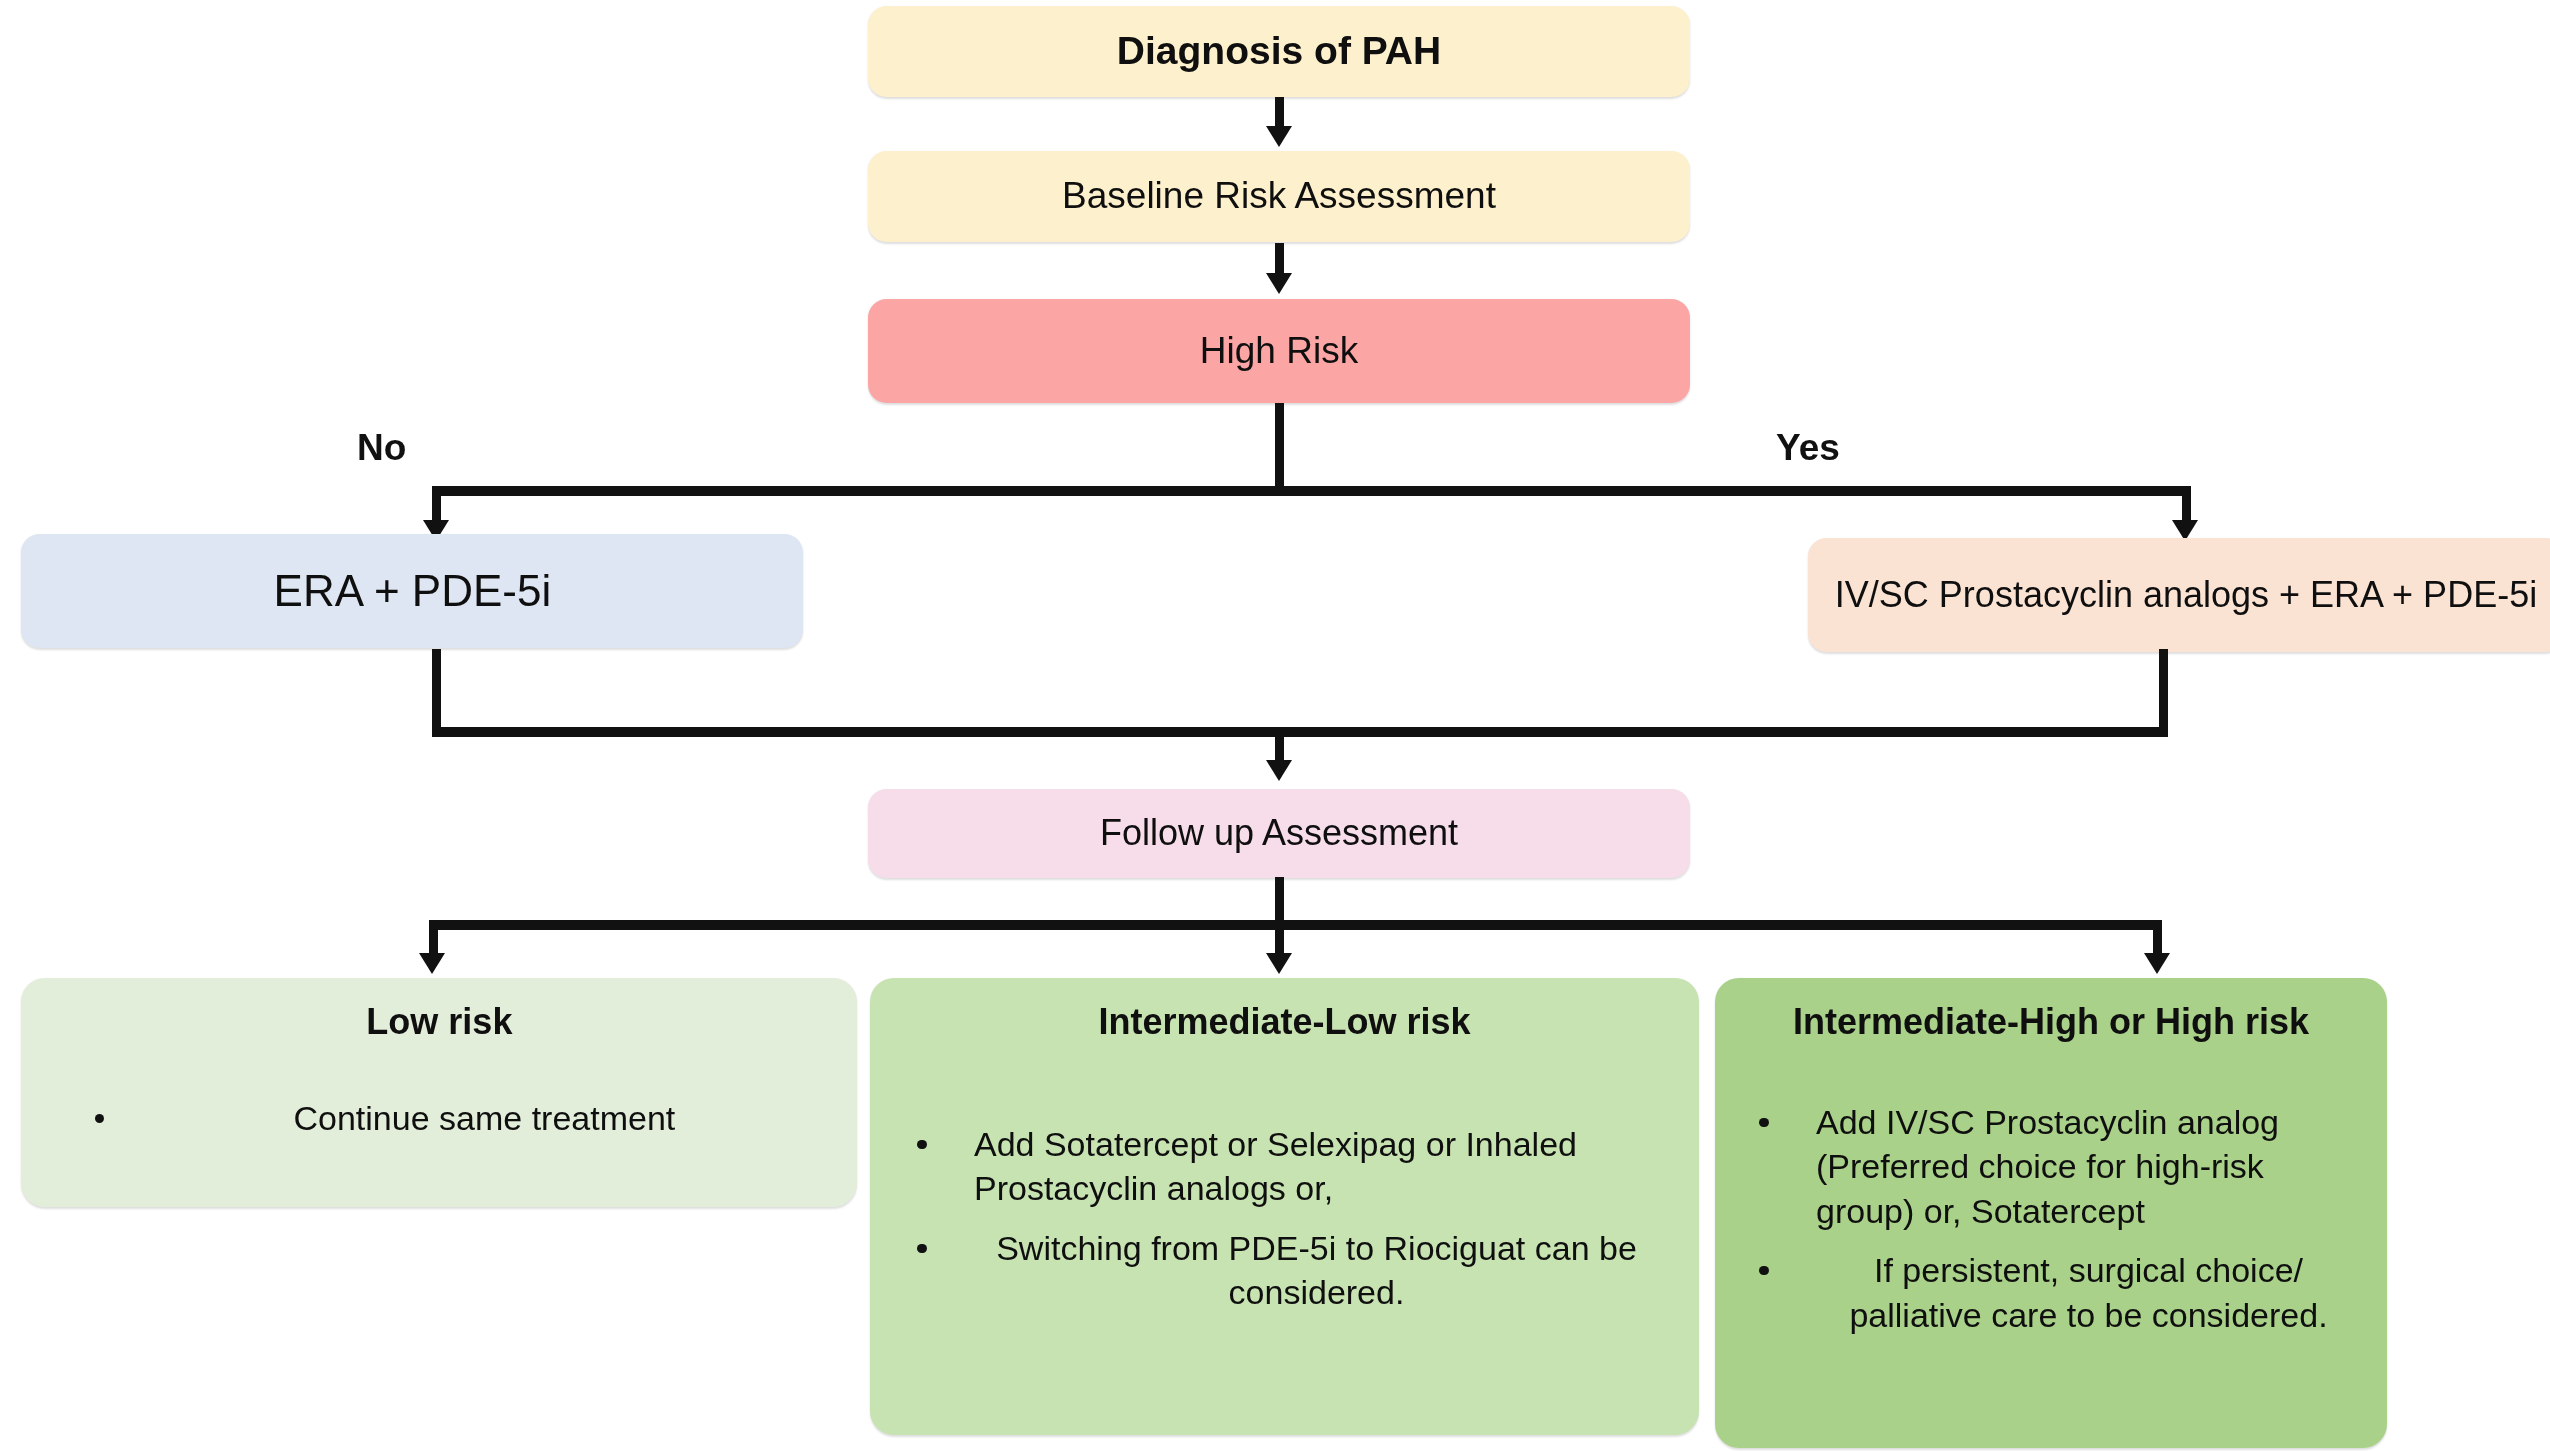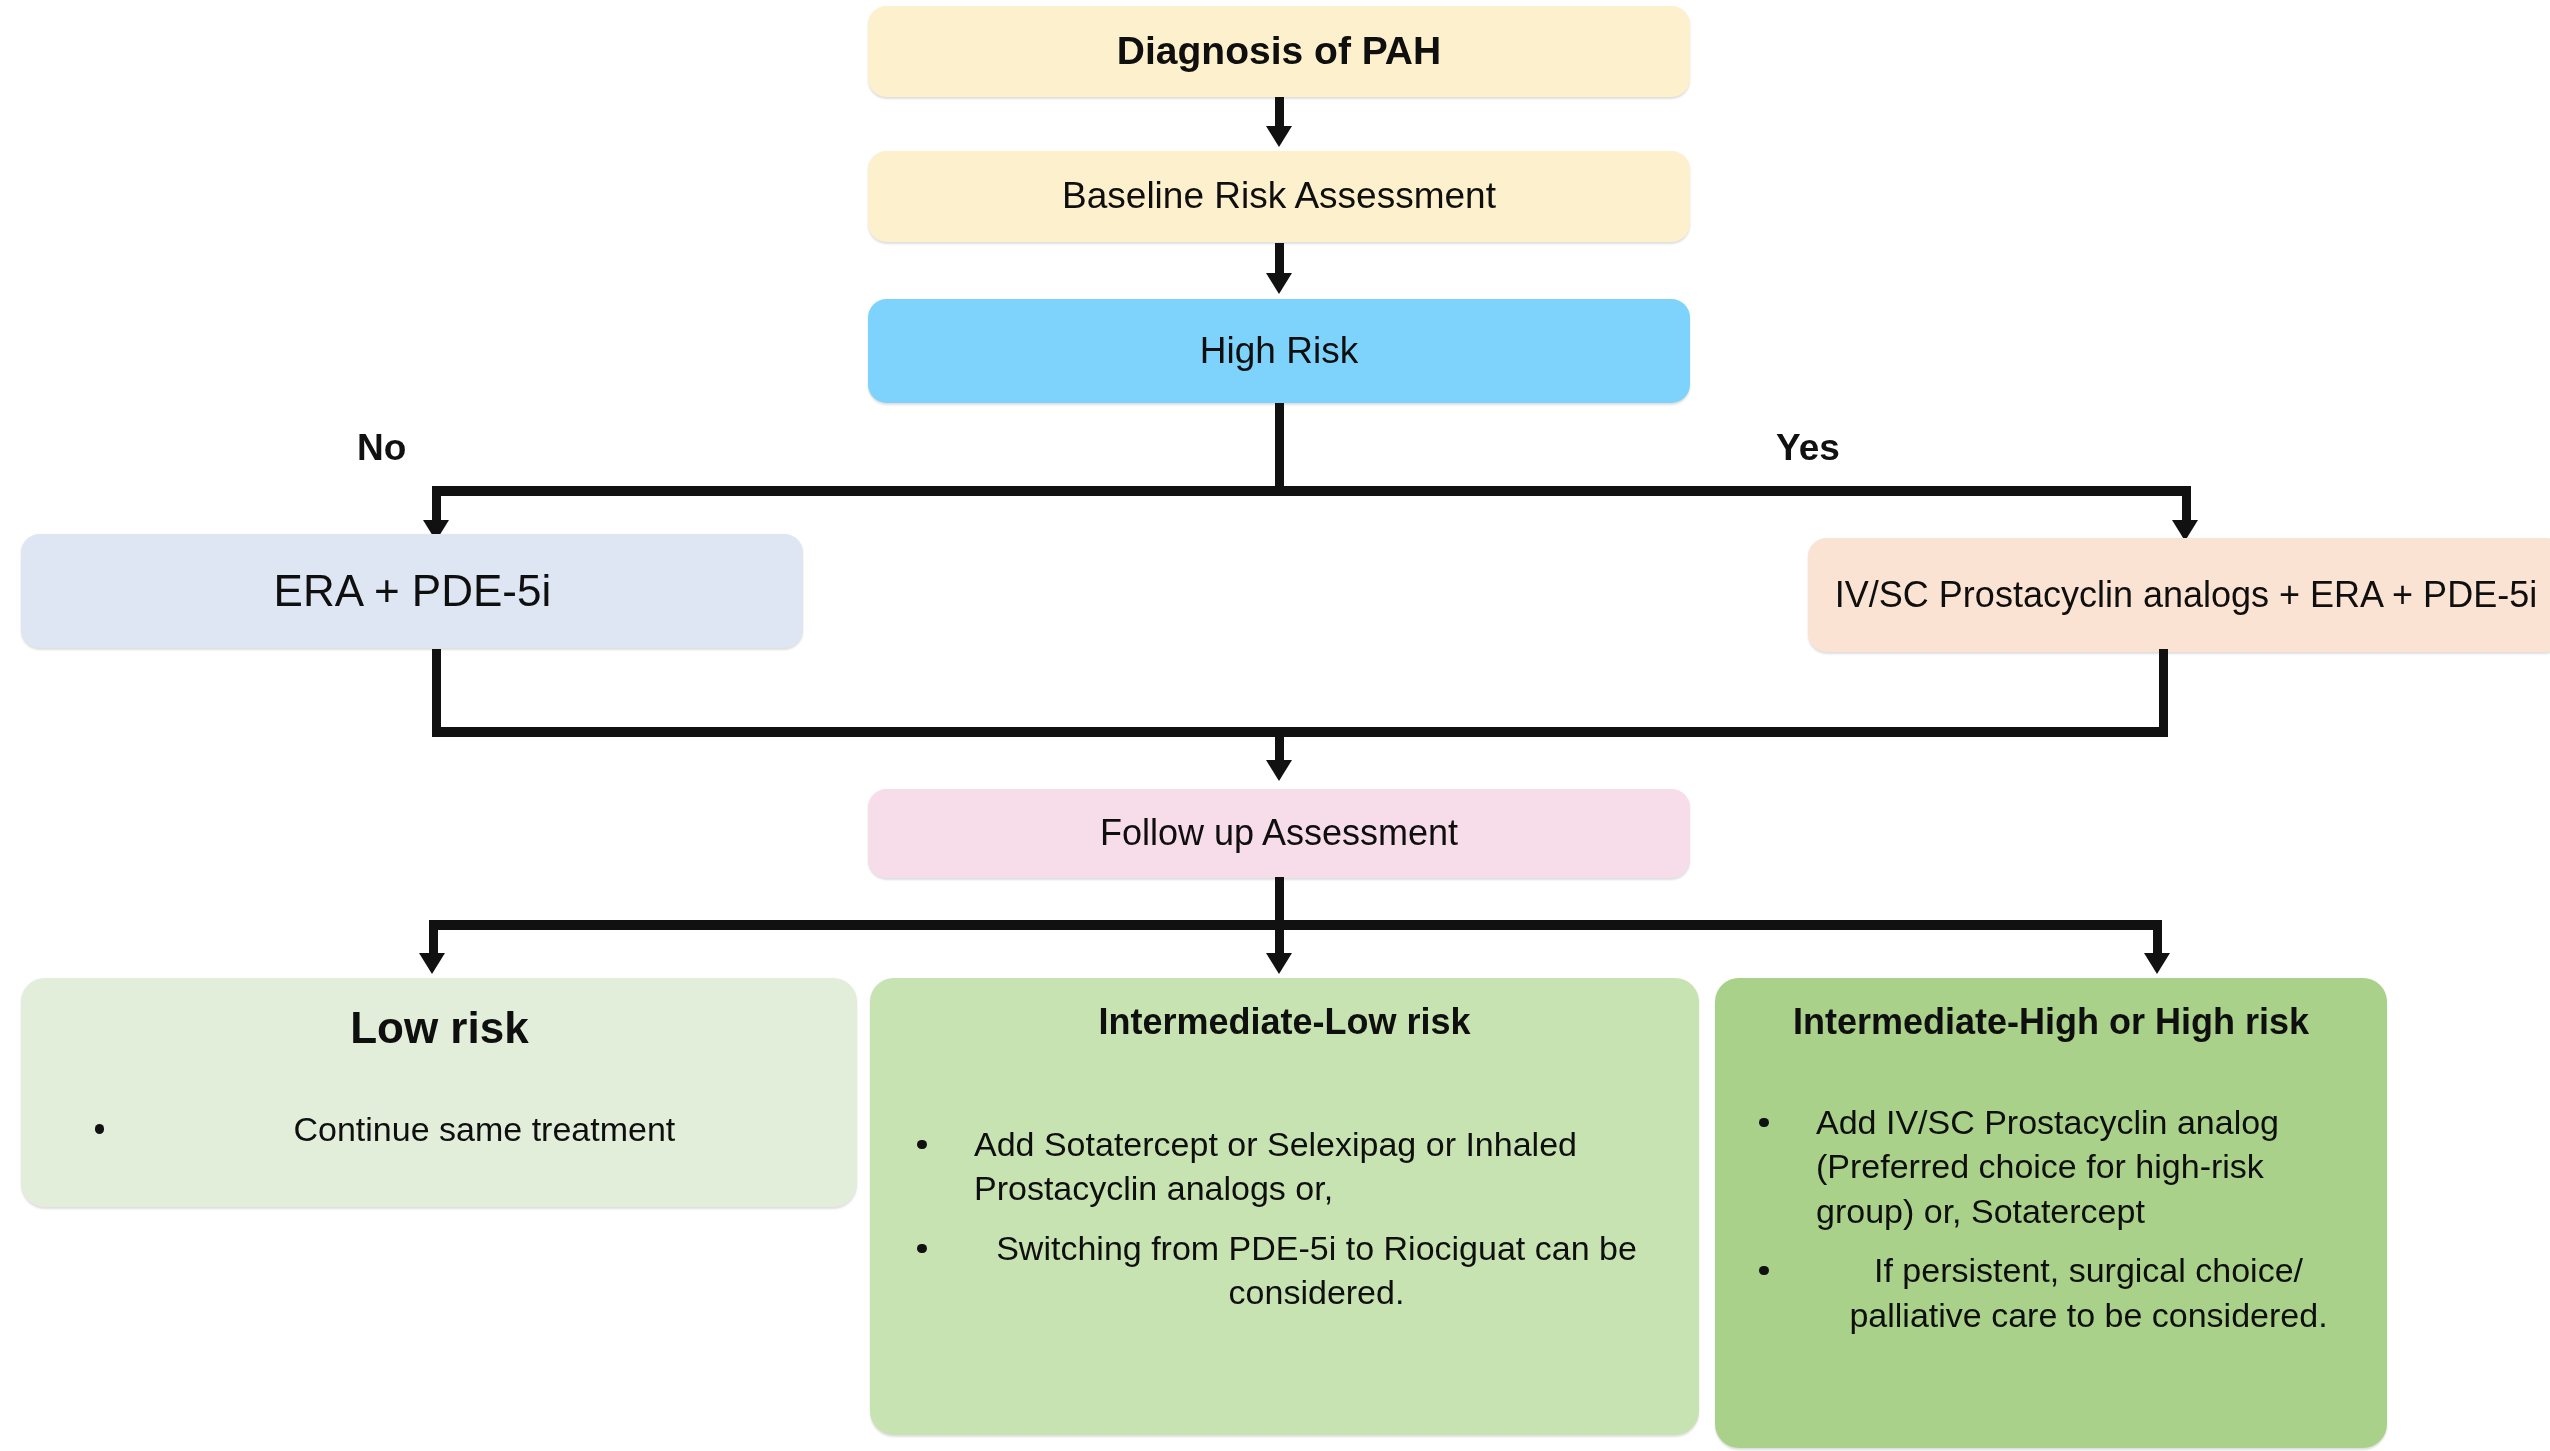--- a/index.html
+++ b/index.html
@@ -92,21 +92,21 @@
   <div class="vline" style="left:1275px; top:97px; width:8.6px; height:36px;"></div>
   <div class="arrowhead" style="left:1266px; top:126px;"></div>
 
   <div class="node" style="left:868px; top:151px; width:822px; height:91px; background:#FDF0CC; font-size:37px;">
     <div>Baseline Risk Assessment</div>
   </div>
 
   <div class="vline" style="left:1275px; top:243px; width:8.6px; height:37px;"></div>
   <div class="arrowhead" style="left:1266px; top:273px;"></div>
 
-  <div class="node" style="left:868px; top:299px; width:822px; height:104px; background:#7dd3fc; font-size:37px;">
+  <div class="node" style="left:868px; top:299px; width:822px; height:104px; background:#fca5a5; font-size:37px;">
     <div>High Risk</div>
   </div>
 
   <div class="vline" style="left:1275px; top:403px; width:8.6px; height:87px;"></div>
 
   <div class="hline" style="left:432px; top:486px; width:1758px; height:10px;"></div>
 
   <div class="vline" style="left:432px; top:486px; width:8.6px; height:41px;"></div>
   <div class="arrowhead" style="left:423px; top:520px;"></div>
 
@@ -139,21 +139,21 @@
 
   <div class="vline" style="left:429px; top:920px; width:8.6px; height:40px;"></div>
   <div class="arrowhead" style="left:419px; top:953px;"></div>
 
   <div class="arrowhead" style="left:1266px; top:953px;"></div>
 
   <div class="vline" style="left:2153px; top:920px; width:8.6px; height:40px;"></div>
   <div class="arrowhead" style="left:2144px; top:953px;"></div>
 
   <div class="node soft" style="left:21.4px; top:978px; width:836px; height:229px; background:#E3EEDA; font-size:34px; justify-content:flex-start; padding-top:21.4px;">
-    <div class="node-title" style="font-size:44px; margin-bottom:50px;">Low risk</div>
+    <div class="node-title" style="font-size:36px; margin-bottom:50px;">Low risk</div>
     <div class="bullets">
       <div class="bullet">
         <span class="dot"></span>
         <span>Continue same treatment</span>
       </div>
     </div>
   </div>
 
   <div class="node soft" style="left:870px; top:978px; width:829px; height:457px; background:#C8E3B2; font-size:34px; justify-content:flex-start; padding-top:21.4px;">
     <div class="node-title" style="font-size:36px; margin-bottom:76px;">Intermediate-Low risk</div>

